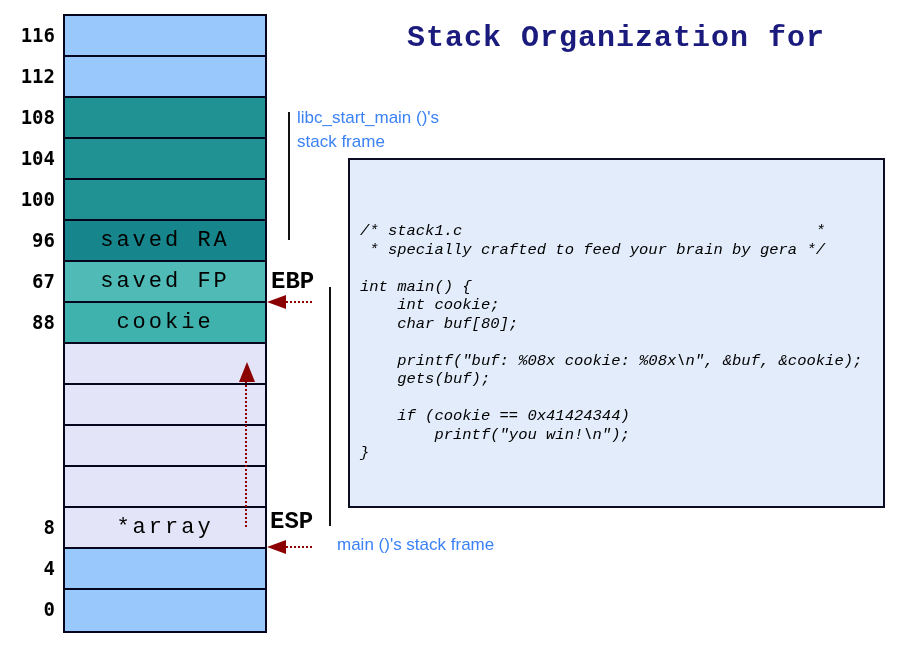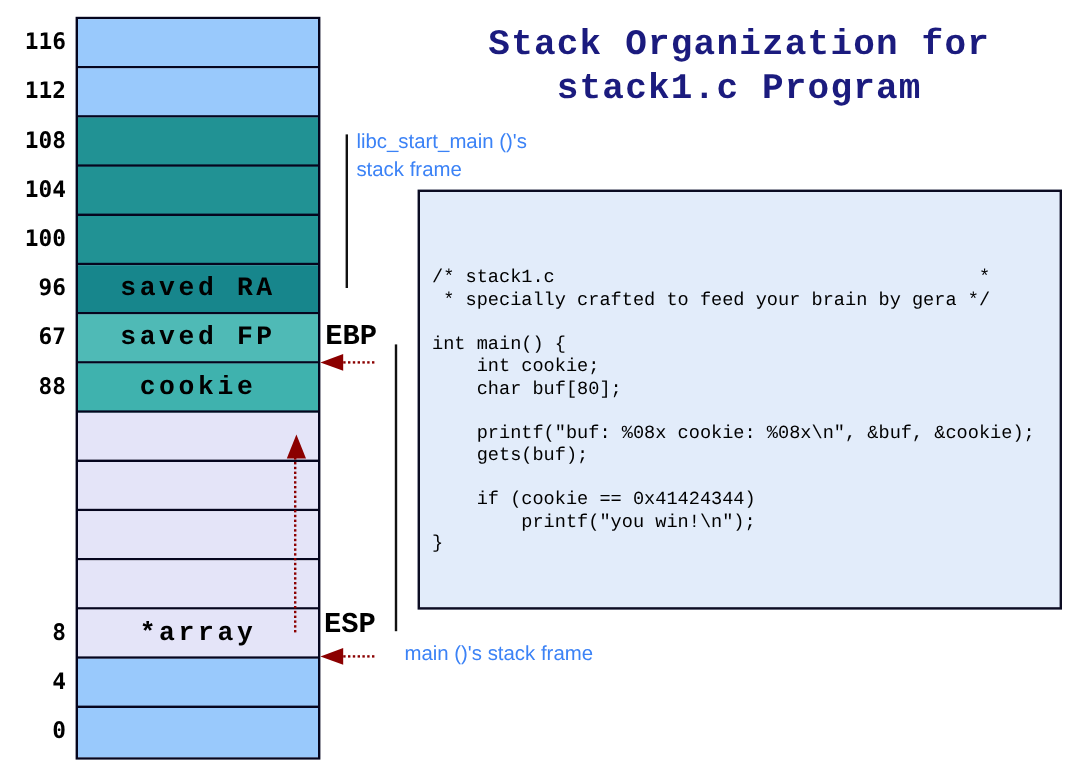--- a/index.html
+++ b/index.html
@@ -12,34 +12,34 @@
   .addr { height: 41px; display: flex; align-items: center; justify-content: flex-end;
           font-family: "DejaVu Sans Mono", monospace; font-weight: bold; font-size: 19px;
           color: #000; }
 
   
   #stack-box { position: absolute; left: 63px; top: 14px; width: 204px;
                border: 2px solid #05051e; }
   .stack-row { height: 41px; border-bottom: 2px solid #05051e;
                display: flex; align-items: center; justify-content: center; }
   .stack-row:last-child { border-bottom: none; }
-  .stack-row .cell-label { font-family: "Liberation Mono", monospace; font-weight: bold;
+  .stack-row .cell-label { font-family: "Liberation Mono", monospace; font-weight: normal;
                font-size: 22px; letter-spacing: 3px; color: #000; }
 
   
   #title { position: absolute; left: 340px; top: 20px; width: 552px; text-align: center;
            font-family: "Liberation Mono", monospace; font-weight: bold; font-size: 30px;
            line-height: 37px; letter-spacing: 1px; }
 
   
   #code-box { position: absolute; left: 348px; top: 158px; width: 537px; height: 350px;
               background: #e2ecfa; border: 2px solid #0c0c22; }
   #code-box pre { margin: 0; padding: 62px 0 0 10px;
                   font-family: "Liberation Mono", monospace; font-size: 15.5px;
-                  line-height: 18.5px; color: #000; white-space: pre; }
+                  line-height: 18.5px; color: #000; white-space: pre; font-style: italic; }
 
   
   .reg-label { position: absolute; font-family: "Liberation Mono", monospace;
                font-weight: bold; font-size: 24px; color: #000; }
   #ebp-label { left: 271px; top: 268px; }
   #esp-label { left: 270px; top: 508px; }
 
   
   .h-arrow-head { position: absolute; width: 0; height: 0;
                   border-top: 7px solid transparent; border-bottom: 7px solid transparent; }
@@ -109,21 +109,20 @@
       <div class="stack-row" style="background: rgb(228, 228, 248);"></div>
       <div class="stack-row" style="background: rgb(228, 228, 248);">
         <span class="cell-label">*array</span>
       </div>
       <div class="stack-row" style="background: rgb(153, 201, 252);"></div>
       <div class="stack-row" style="background: rgb(153, 201, 252);"></div>
     </div>
 
   <div id="title" style="color: rgb(27, 27, 126);">
     <div>Stack Organization for</div>
-    <div>stack1.c Program</div>
   </div>
 
   <div id="code-box" style="background: rgb(226, 236, 250);">
     <pre>/* stack1.c                                      *
  * specially crafted to feed your brain by gera */
 
 int main() {
     int cookie;
     char buf[80];
 

